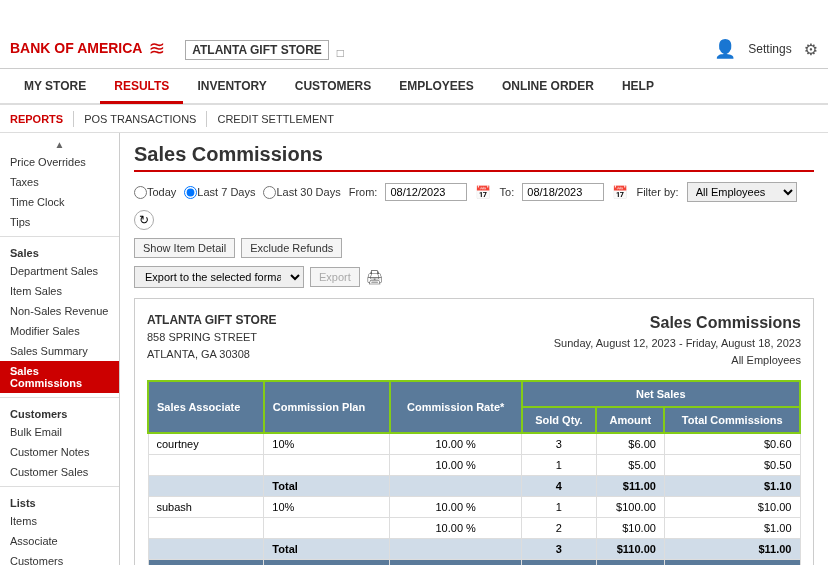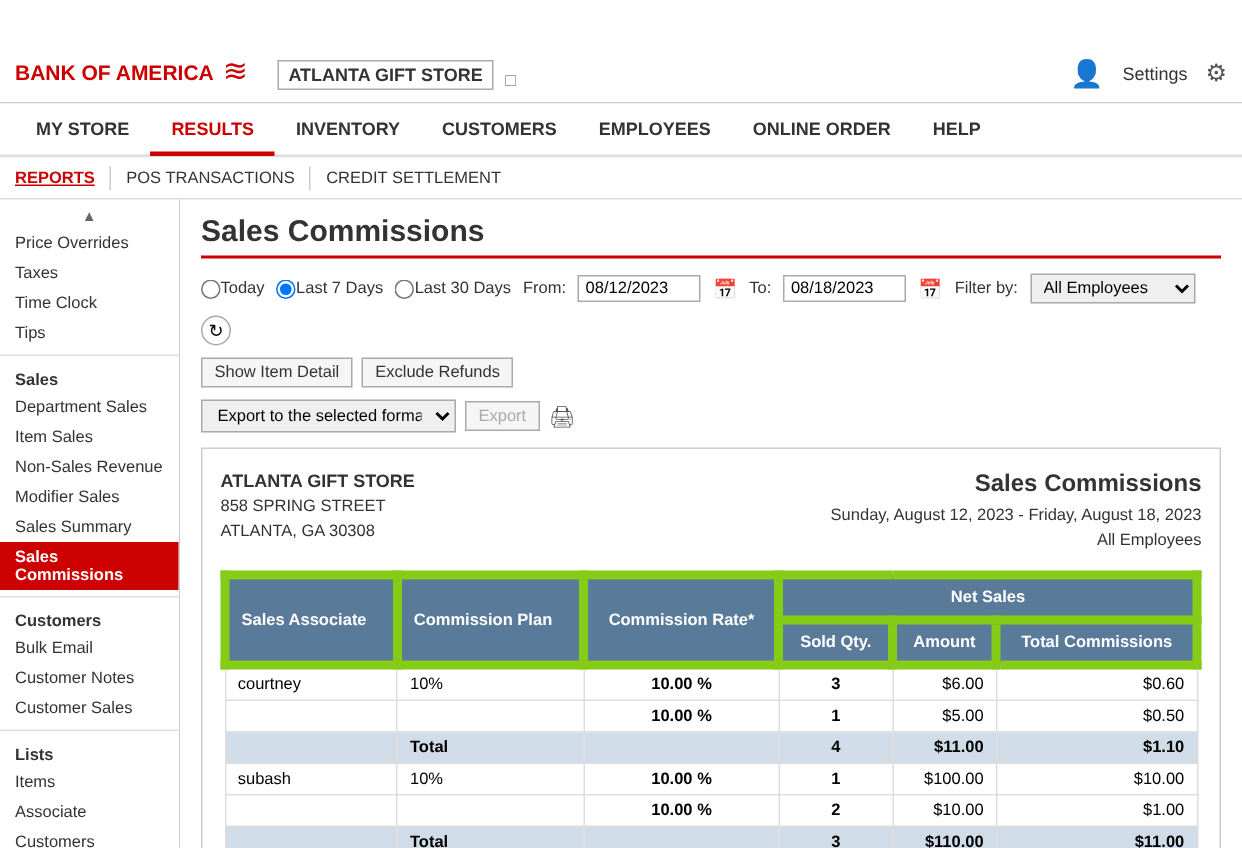--- a/index.html
+++ b/index.html
@@ -86,21 +86,20 @@
       padding: 2px 10px;
       font-size: 11px;
       color: #333;
       cursor: pointer;
       border-right: 1px solid #ccc;
     }
     .sub-nav-item:first-child { padding-left: 0; }
     .sub-nav-item.active {
       color: #c00;
       font-weight: bold;
-      text-decoration: underline;
     }
     .sub-nav-item:last-child { border-right: none; }
 
     
     .main-layout {
       display: flex;
       height: calc(565px - 40px - 36px - 28px);
     }
 
     
@@ -269,40 +268,40 @@
     .report-table {
       width: 100%;
       border-collapse: collapse;
       font-size: 11px;
     }
     .report-table th {
       background: #5a7a9a;
       color: #fff;
       padding: 6px 8px;
       text-align: center;
-      border: 6px solid #84cc16;
+      border: 2px solid #84cc16;
       font-size: 11px;
     }
     .report-table th.left { text-align: left; }
     .report-table td {
       padding: 4px 8px;
       border: 1px solid #ddd;
       font-size: 11px;
     }
     .report-table tr.subtotal-row td {
       background: #d0dce8;
       font-weight: bold;
     }
     .report-table tr.total-row td {
       background: #5a7a9a;
       color: #fff;
       font-weight: bold;
     }
     .report-table td.right { text-align: right; }
-    .report-table td.center { text-align: center; font-weight: bold; }
+    .report-table td.center { text-align: center; }
 
     .net-sales-header {
       text-align: center;
     }
   </style>
 </head>
 <body>
 
 <div class="top-header">
   <div class="logo-area">

